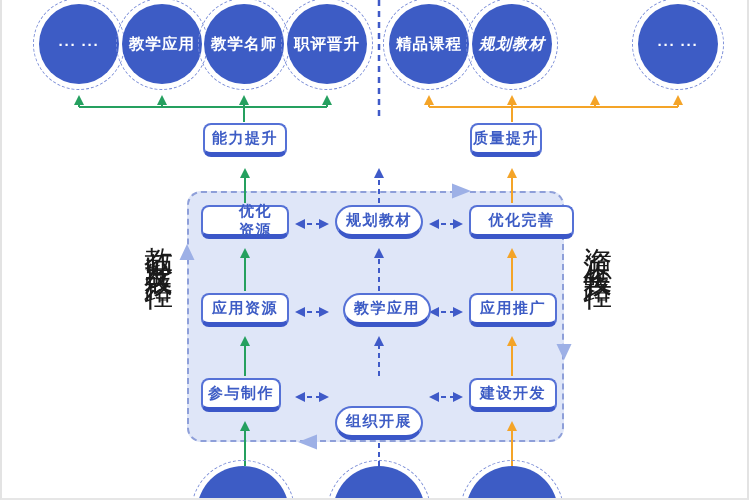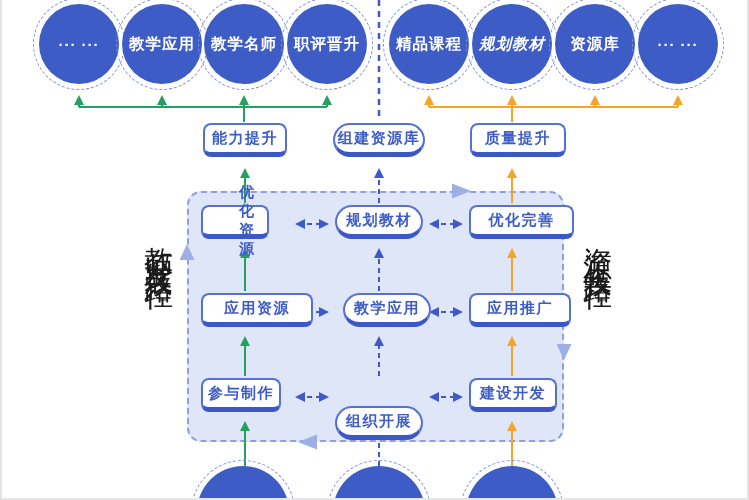--- a/index.html
+++ b/index.html
@@ -153,54 +153,48 @@
   <div class="circle" style="left:285px;top:4px;">
       <span>职评晋升</span>
     </div>
 
   <div class="circle" style="left:387px;top:4px;">
       <span>精品课程</span>
     </div>
   <div class="circle" style="left:470px;top:4px;font-style:italic;">
       <span>规划教材</span>
     </div>
-  <div class="circle" style="left:553px;top:4px;">
-      <span>资源库</span>
-    </div>
   <div class="circle" style="left:636px;top:4px;">
       <span class="dots">··· ···</span>
     </div>
 
   <div class="nbox" style="left:201px;top:123px;width:84px;">
       <span>能力提升</span>
     </div>
-  <div class="pill" style="left:331px;top:123px;width:92px;">
-      <span>组建资源库</span>
-    </div>
-  <div class="nbox" style="left:468px;top:123px;width:96px;">
+  <div class="nbox" style="left:468px;top:123px;width:72px;">
       <span>质量提升</span>
     </div>
 
-  <div class="nbox" style="left:199px;top:205px;width:68px;padding-left:36px;">
+  <div class="nbox" style="left:199px;top:205px;width:88px;padding-left:36px;">
       <span>优化资源</span>
     </div>
   <div class="pill" style="left:333px;top:205px;width:88px;">
       <span>规划教材</span>
     </div>
   <div class="nbox" style="left:467px;top:205px;width:105px;">
       <span>优化完善</span>
     </div>
 
-  <div class="nbox" style="left:199px;top:293px;width:112px;">
+  <div class="nbox" style="left:199px;top:293px;width:88px;">
       <span>应用资源</span>
     </div>
   <div class="pill" style="left:341px;top:293px;width:88px;">
       <span>教学应用</span>
     </div>
-  <div class="nbox" style="left:467px;top:293px;width:102px;">
+  <div class="nbox" style="left:467px;top:293px;width:88px;">
       <span>应用推广</span>
     </div>
 
   <div class="nbox" style="left:199px;top:378px;width:80px;">
       <span>参与制作</span>
     </div>
   <div class="pill" style="left:333px;top:378px;width:88px;margin-top:28px;">
       <span>组织开展</span>
     </div>
   <div class="nbox" style="left:467px;top:378px;width:88px;">

